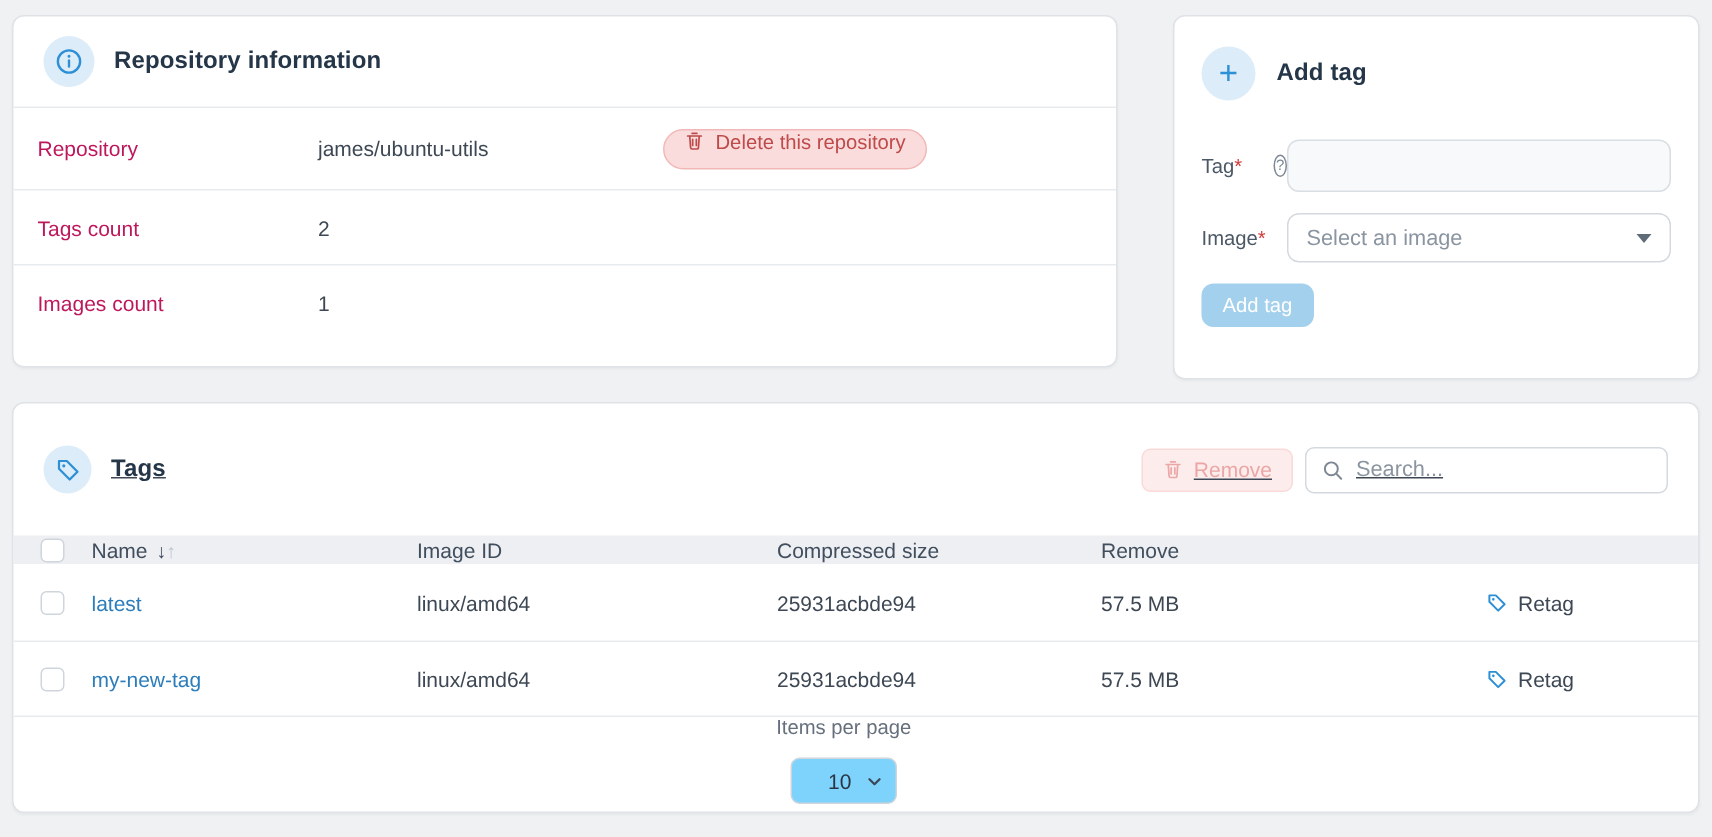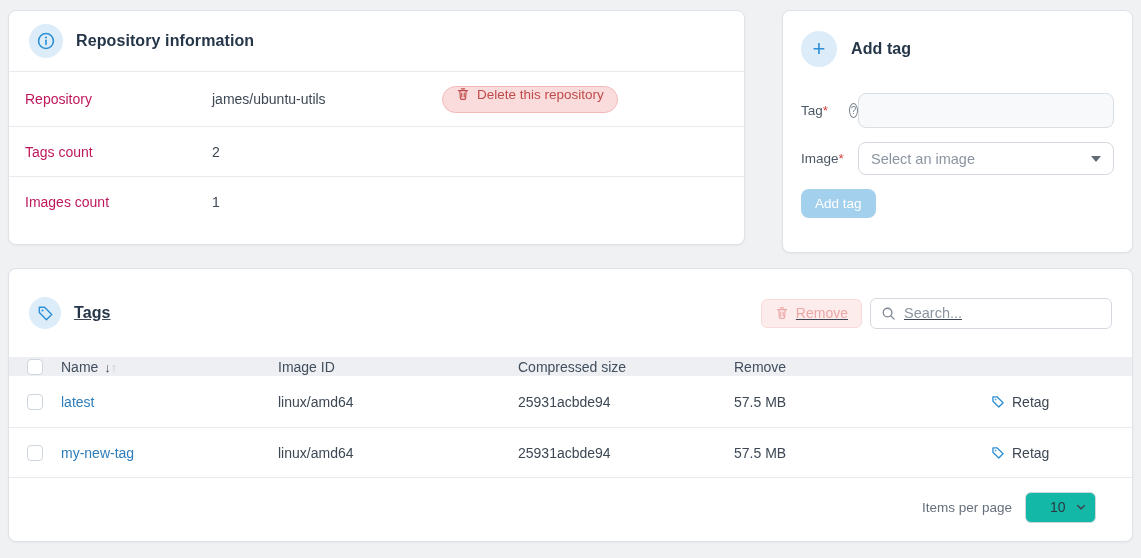--- a/index.html
+++ b/index.html
@@ -135,26 +135,26 @@
   .sort-up { color: #c2c9d1; }
 
   .tbl-row { height: 52px; border-bottom: 1px solid #e8ebee; }
   .tbl-row.second { height: 50px; }
   .tag-link { color: #2d7dbb; text-decoration: none; cursor: pointer; }
   .action-cell { display: flex; align-items: center; gap: 7px; color: #3d4854; cursor: pointer; }
   .action-cell .tag-glyph { color: #2d8fd5; }
 
   .tbl-footer {
     height: 58px; display: flex; align-items: center; justify-content: flex-end;
-    padding-right: 36px; gap: 13px;
+    padding-right: 16px; gap: 13px; flex-direction: column;
   }
   .per-page-label { font-size: 13.5px; color: #66707c; }
   .per-page-select {
     width: 71px; height: 31px;
-    border: 1px solid #cfd5db; border-radius: 6px; background: #14b8a6;
+    border: 1px solid #cfd5db; border-radius: 6px; background: #7dd3fc;
     font-family: inherit; font-size: 14px; color: #2c3642;
     appearance: none; -webkit-appearance: none;
     padding: 0 22px 0 24px; cursor: pointer;
   }
   .select-wrap { position: relative; display: inline-block; }
   .select-wrap svg { position: absolute; right: 9px; top: 50%; transform: translateY(-50%); pointer-events: none; }
 
   svg { display: block; }
 </style>
 </head>

